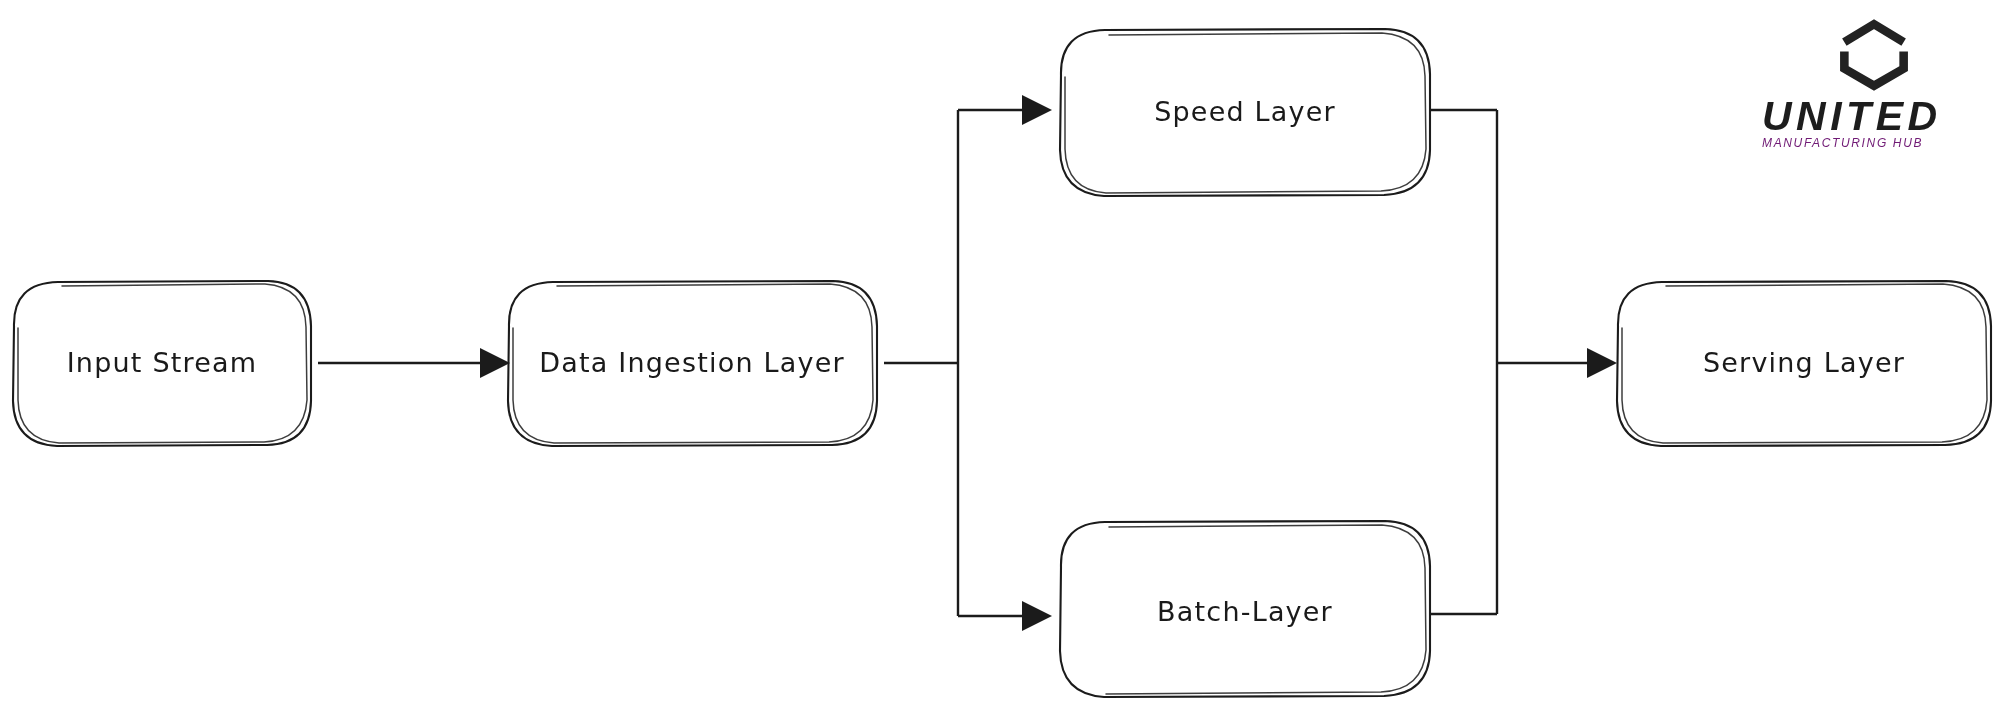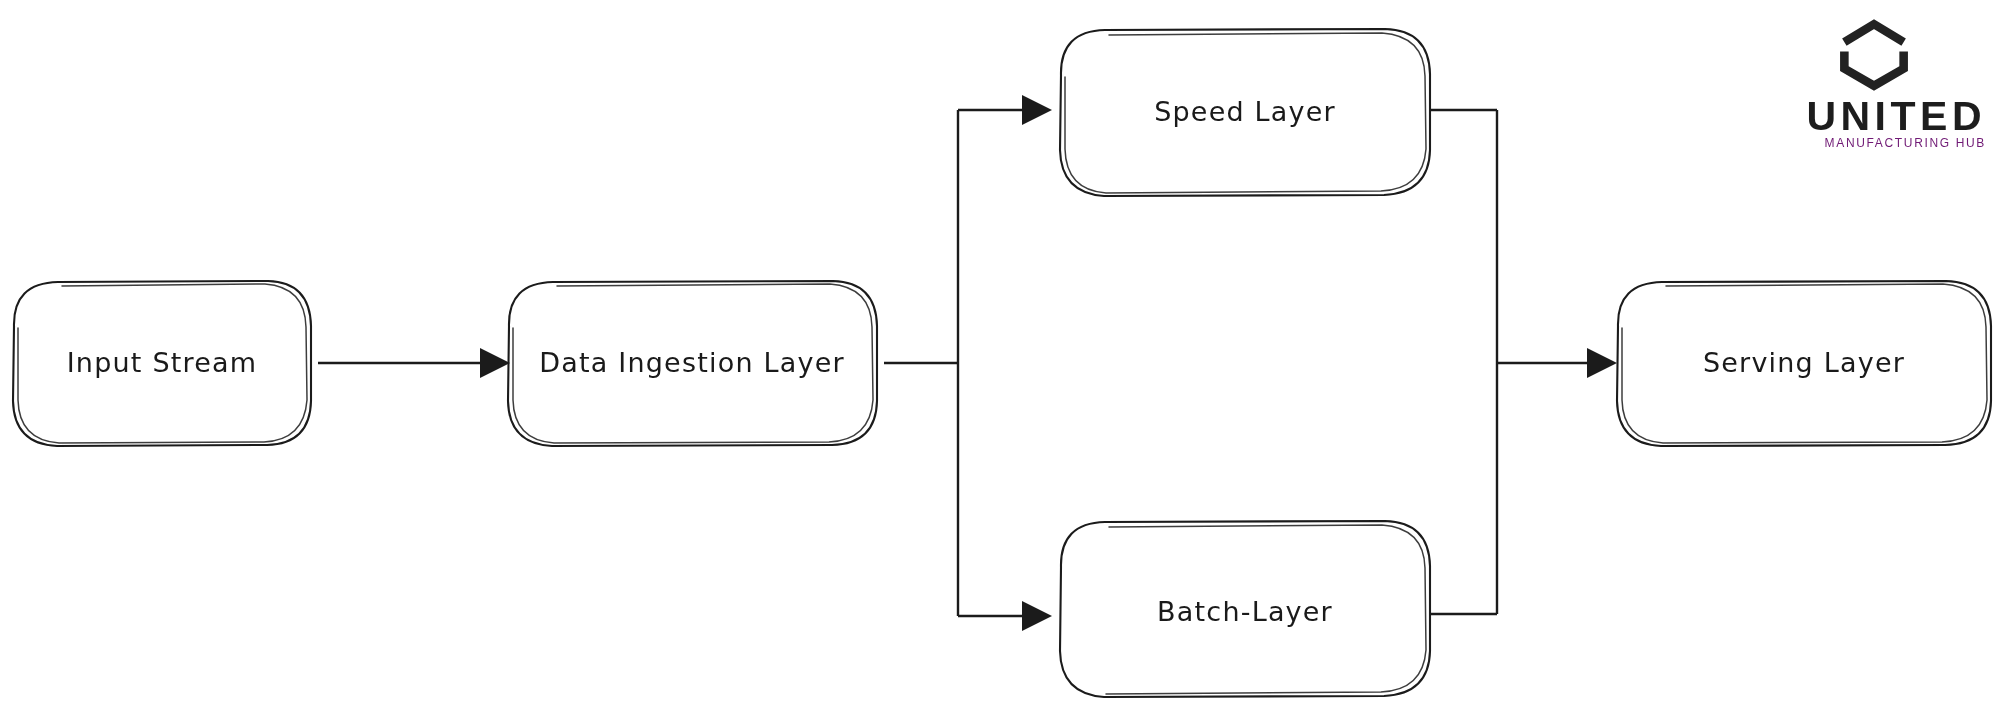--- a/index.html
+++ b/index.html
@@ -57,21 +57,22 @@
     fill: #1b1b1b;
     stroke: none;
   }
   
   #logo {
     position: absolute;
     left: 1762px;
     top: 14px;
     width: 224px;
     height: 150px;
-    text-align: right;
+    text-align: left;
+    font-style: italic;
   }
   #logo-mark {
     display: block;
     margin: 0 auto;
     width: 78px;
     height: 78px;
   }
   .logo-mark-path {
     fill: none;
     stroke: #222222;

